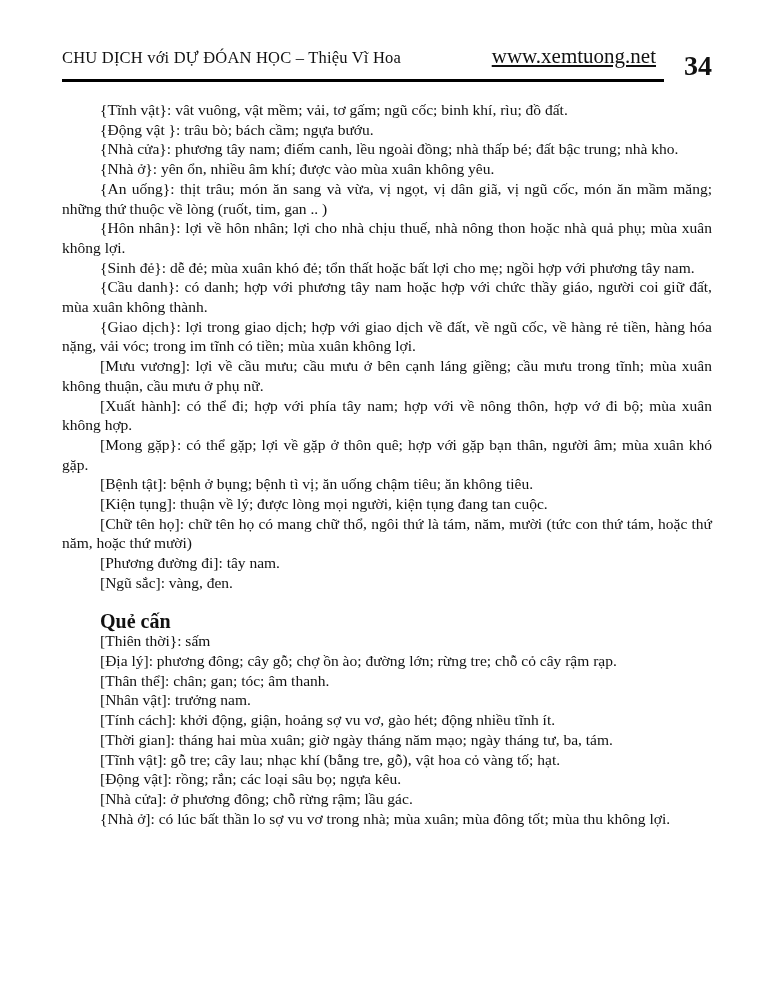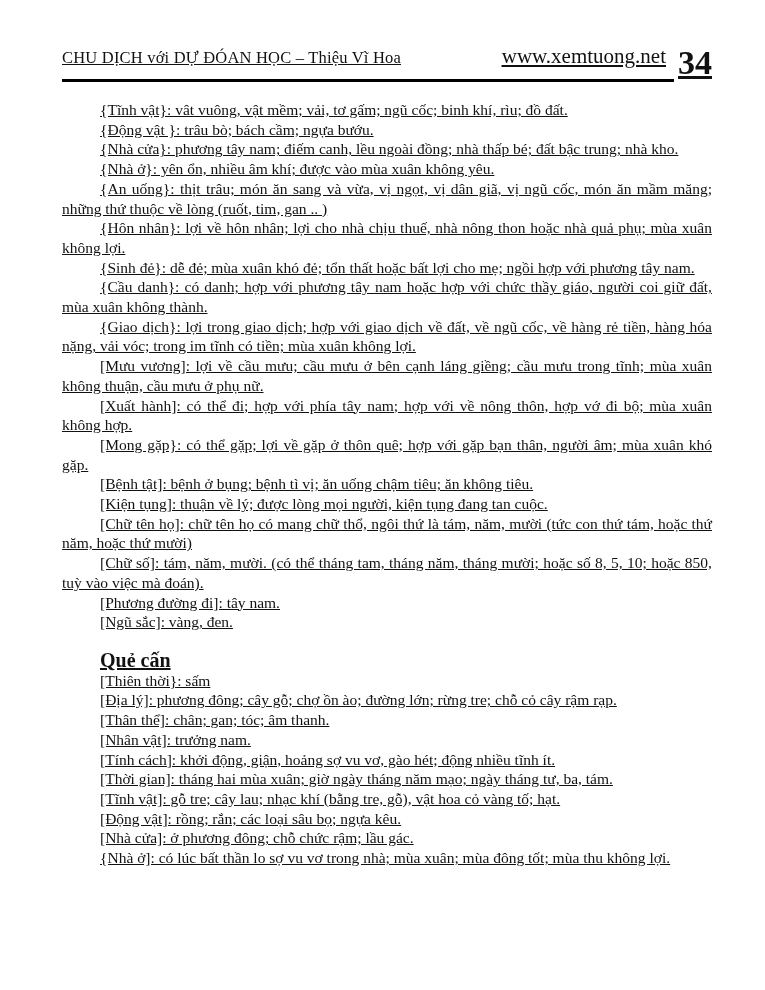--- a/index.html
+++ b/index.html
@@ -7,21 +7,20 @@
     width: 765px; height: 990px;
     background: #ffffff;
     color: #111111;
     font-family: "Liberation Serif", "DejaVu Serif", serif;
     overflow: hidden;
   }
   .page {
     box-sizing: border-box;
     width: 765px; height: 990px;
     padding: 44px 53px 48px 62px;
-    text-decoration: underline;
   }
   
   .header {
     display: flex;
     align-items: flex-end;
   }
   .header-main {
     flex: 1;
     display: flex;
     justify-content: space-between;
@@ -34,24 +33,24 @@
     letter-spacing: 0.2px;
     white-space: nowrap;
   }
   .header-url {
     font-size: 21px;
     text-decoration: underline;
     margin-right: 8px;
     white-space: nowrap;
   }
   .page-number {
-    font-size: 34px;
+    font-size: 28px;
     font-weight: bold;
     line-height: 1;
-    margin-left: 4px;
+    margin-left: 20px;
     padding-bottom: 2px;
   }
   
   .content {
     margin-top: 18px;
     font-size: 15.5px;
     line-height: 19.7px;
   }
   .content p {
     margin: 0;
@@ -92,33 +91,32 @@
       <p>{Hôn nhân}: lợi về hôn nhân; lợi cho nhà chịu thuế, nhà nông thon hoặc nhà quả phụ; mùa xuân không lợi.</p>
       <p>{Sinh đẻ}: dễ đẻ; mùa xuân khó đẻ; tổn thất hoặc bất lợi cho mẹ; ngồi hợp với phương tây nam.</p>
       <p>{Cầu danh}: có danh; hợp với phương tây nam hoặc hợp với chức thầy giáo, người coi giữ đất, mùa xuân không thành.</p>
       <p>{Giao dịch}: lợi trong giao dịch; hợp với giao dịch về đất, về ngũ cốc, về hàng rẻ tiền, hàng hóa nặng, vải vóc; trong im tĩnh có tiền; mùa xuân không lợi.</p>
       <p>[Mưu vương]:  lợi về cầu mưu; cầu mưu ở bên cạnh láng giềng; cầu mưu trong tĩnh; mùa xuân không thuận, cầu mưu ở phụ nữ.</p>
       <p>[Xuất hành]: có thể đi; hợp với  phía tây nam; hợp với về nông thôn, hợp vớ đi bộ; mùa xuân không hợp.</p>
       <p>[Mong gặp}: có thể gặp; lợi về gặp ở thôn quê; hợp với gặp bạn thân, người âm; mùa xuân khó gặp.</p>
       <p>[Bệnh tật]: bệnh ở bụng; bệnh tì vị; ăn uống chậm tiêu; ăn không tiêu.</p>
       <p>[Kiện tụng]: thuận về lý; được lòng mọi người, kiện tụng đang tan cuộc.</p>
       <p>[Chữ tên họ]: chữ tên họ có mang chữ thổ, ngôi thứ là tám, năm, mười (tức con thứ tám, hoặc thứ năm, hoặc thứ mười)</p>
-      <p>[Chữ số]: tám, năm, mười. (có thể tháng tam, tháng năm, tháng mười; hoặc số 8, 5, 10; hoặc 850, tuỳ vào việc mà đoán).</p>
       <p>[Phương đường đi]: tây nam.</p>
       <p>[Ngũ sắc]: vàng, đen.</p>
     </section>
 
     <section>
       <h2 class="section-heading">Quẻ cấn</h2>
       <p>[Thiên thời}: sấm</p>
       <p>[Địa lý]: phương đông; cây gỗ; chợ ồn ào; đường lớn; rừng tre; chỗ cỏ cây rậm rạp.</p>
       <p>[Thân thể]:  chân; gan; tóc; âm thanh.</p>
       <p>[Nhân vật]: trưởng nam.</p>
       <p>[Tính cách]:  khởi động, giận, hoảng sợ vu vơ, gào hét; động nhiều tĩnh ít.</p>
       <p>[Thời gian]: tháng hai mùa xuân; giờ ngày tháng năm mạo; ngày tháng tư, ba, tám.</p>
       <p>[Tĩnh vật]: gỗ tre; cây lau; nhạc khí (bằng tre, gỗ), vật hoa cỏ vàng tố; hạt.</p>
       <p>[Động vật]: rồng; rắn; các loại sâu bọ; ngựa kêu.</p>
-      <p>[Nhà cửa]: ở phương đông; chỗ chức rậm; lầu gác.</p>
+      <p>[Nhà cửa]: ở phương đông; chỗ rừng rậm; lầu gác.</p>
       <p>{Nhà ở]: có lúc bất thần lo sợ vu vơ trong nhà; mùa xuân; mùa đông tốt; mùa thu không lợi.</p>
     </section>
 
   </div>
 </div>
 
 </body></html>

